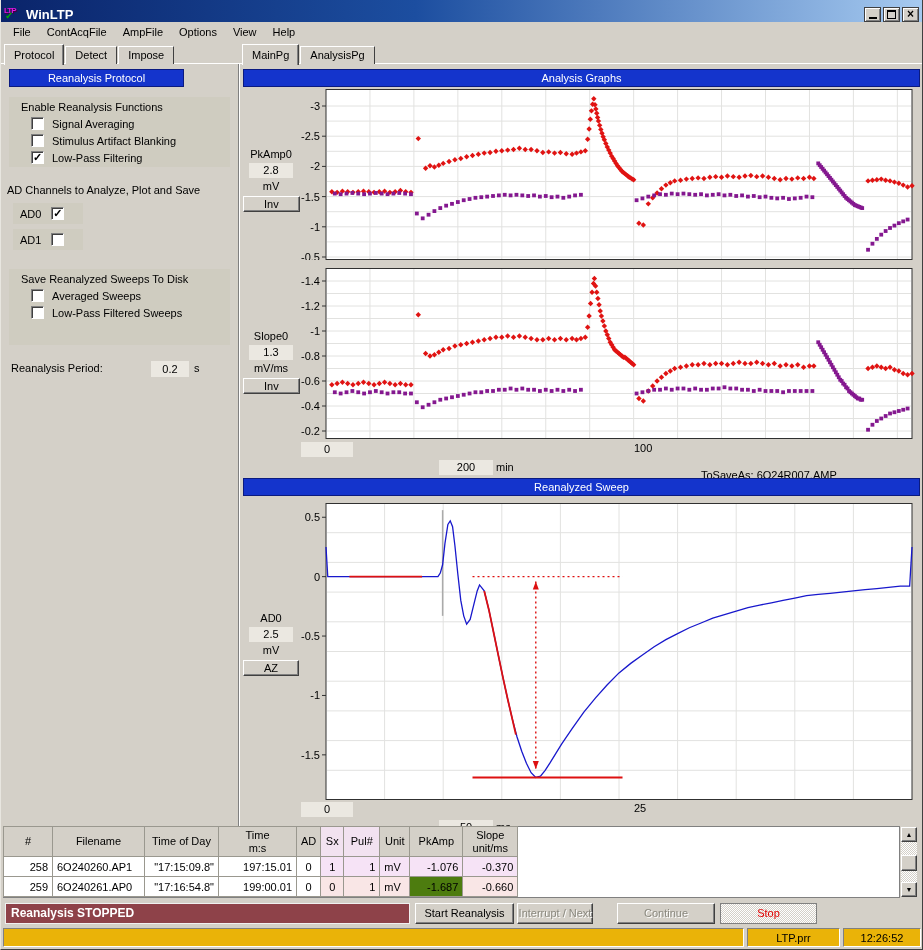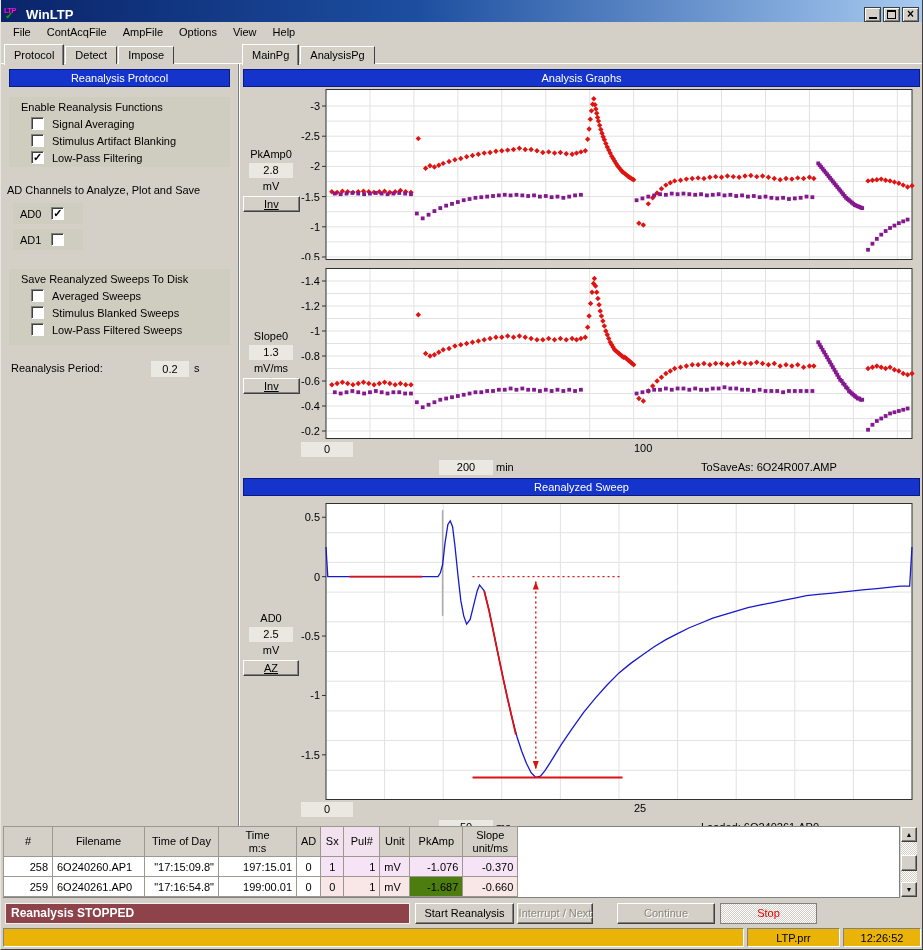--- a/index.html
+++ b/index.html
@@ -39,21 +39,21 @@
   .tab.active{height:21px;line-height:20px;z-index:3;margin-bottom:-1px;
     box-shadow:inset -1px 0 0 #808080;}
   
   .content{position:absolute;left:0;top:63px;width:923px;height:763px;border-top:1px solid #fff;}
   .vdivider{position:absolute;left:237px;top:0;width:2px;height:763px;
     border-left:1px solid #808080;border-right:1px solid #fff;}
   .blue-header{background:#1434cc;border:1px solid #0a1a80;color:#fff;text-align:center;
     height:18px;line-height:16px;position:absolute;}
   
   .left-panel{position:absolute;left:0;top:0;width:237px;height:763px;}
-  #lp-header{left:8px;top:5px;width:221px;}
+  #lp-header{left:8px;top:5px;width:175px;}
   .groupbox{position:absolute;left:8px;width:221px;background:#cfccc0;}
   #group1{top:33px;height:70px;}
   #group2{top:205px;height:76px;}
   .grouptitle{padding:4px 0 2px 12px;}
   .cbrow{display:flex;align-items:center;height:17px;padding-left:22px;}
   .cb{width:13px;height:13px;background:#fff;border-top:1px solid #808080;border-left:1px solid #808080;
     border-right:1px solid #fff;border-bottom:1px solid #fff;
     box-shadow:inset 1px 1px 0 #404040;display:inline-flex;align-items:center;justify-content:center;
     font-size:11px;font-weight:bold;color:#000;line-height:1;flex:0 0 auto;}
   .cblabel{margin-left:8px;}
@@ -69,40 +69,40 @@
   
   .right-panel{position:absolute;left:240px;top:0;width:683px;height:763px;}
   #ag-header{left:2px;top:5px;width:677px;}
   #rs-header{left:2px;top:414px;width:677px;}
   .gutter-block{position:absolute;left:2px;width:56px;text-align:center;}
   .gutter-name{height:14px;}
   .gutter-value{margin:1px 6px 0 6px;height:15px;background:#ebe8e1;line-height:15px;}
   .gutter-unit{height:14px;margin-top:2px;}
   .mini-btn{display:inline-block;margin-top:2px;min-width:28px;height:16px;line-height:14px;padding:0 20px;
     background:#d4d0c8;border:1px solid #404040;border-top:1px solid #fff;border-left:1px solid #fff;
-    box-shadow:inset -1px -1px 0 #808080;text-decoration:underline;}
+    box-shadow:inset -1px -1px 0 #808080;}
   #pkamp-block{top:84px;}
   #slope-block{top:266px;}
   #ad0-block{top:548px;}
   svg.plot{position:absolute;left:40px;background:transparent;}
   #plot1{top:25px;}
   #plot2{top:204px;}
   #plot3{top:439px;}
   .xstrip{position:absolute;left:40px;width:640px;height:16px;}
   #xstrip-graphs{top:378px;}
   #xstrip-sweep{top:738px;}
   .x0box{position:absolute;left:20px;top:0;width:52px;background:#ebe8e1;text-align:center;height:15px;line-height:15px;}
   .x1lab{position:absolute;left:353px;width:50px;text-align:left;}
   .x2lab{position:absolute;left:640px;width:40px;text-align:center;}
   .labrow{position:absolute;left:40px;width:640px;height:16px;}
   #labrow-graphs{top:396px;}
   #labrow-sweep{top:756px;}
   .rangebox{position:absolute;left:158px;width:54px;background:#ebe8e1;text-align:center;height:15px;line-height:15px;}
   .rangeunit{position:absolute;left:215px;top:1px;}
-  .filelab{position:absolute;left:420px;top:1px;}
+  .filelab{position:absolute;left:420px;top:9px;}
   
   .table-area{position:absolute;left:0;top:826px;width:923px;height:73px;background:#d4d0c8;}
   .tbl-white{position:absolute;left:2px;top:0;width:897px;height:72px;background:#fff;border:1px solid #808080;}
   table.grid{border-collapse:collapse;position:absolute;left:2px;top:0;}
   table.grid th,table.grid td{border:1px solid #9a988f;padding:0 4px;font-weight:normal;height:20px;
     white-space:nowrap;overflow:hidden;}
   table.grid th{background:#d4d0c8;text-align:center;height:30px;line-height:13px;}
   table.grid td{background:#fff;}
   td.numcol{background:#d4d0c8;text-align:right;}
   .r{text-align:right;} .c{text-align:center;} .l{text-align:left;}
@@ -207,24 +207,20 @@
             <span class="cb"></span>
           </div>
         </div>
 
       <div class="groupbox" id="group2">
         <div class="grouptitle">Save Reanalyzed Sweeps To Disk</div>
         <div id="group2-rows">
             <div class="cbrow">
               <span class="cb"></span>
               <span class="cblabel">Averaged Sweeps</span>
-            </div>
-            <div class="cbrow">
-              <span class="cb"></span>
-              <span class="cblabel">Stimulus Blanked Sweeps</span>
             </div>
             <div class="cbrow">
               <span class="cb"></span>
               <span class="cblabel">Low-Pass Filtered Sweeps</span>
             </div>
           </div>
       </div>
 
       <div id="period-row">
         <span id="period-label">Reanalysis Period:</span>

